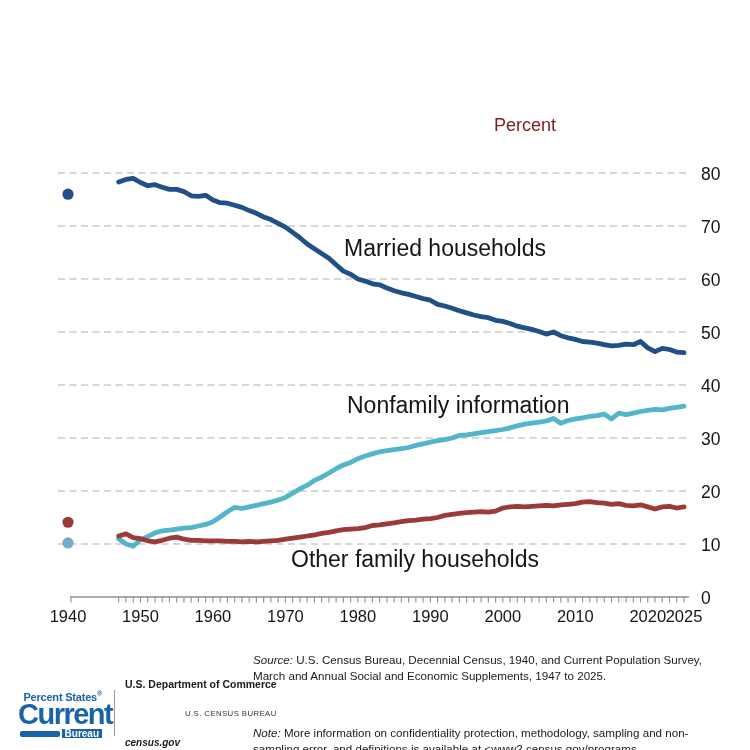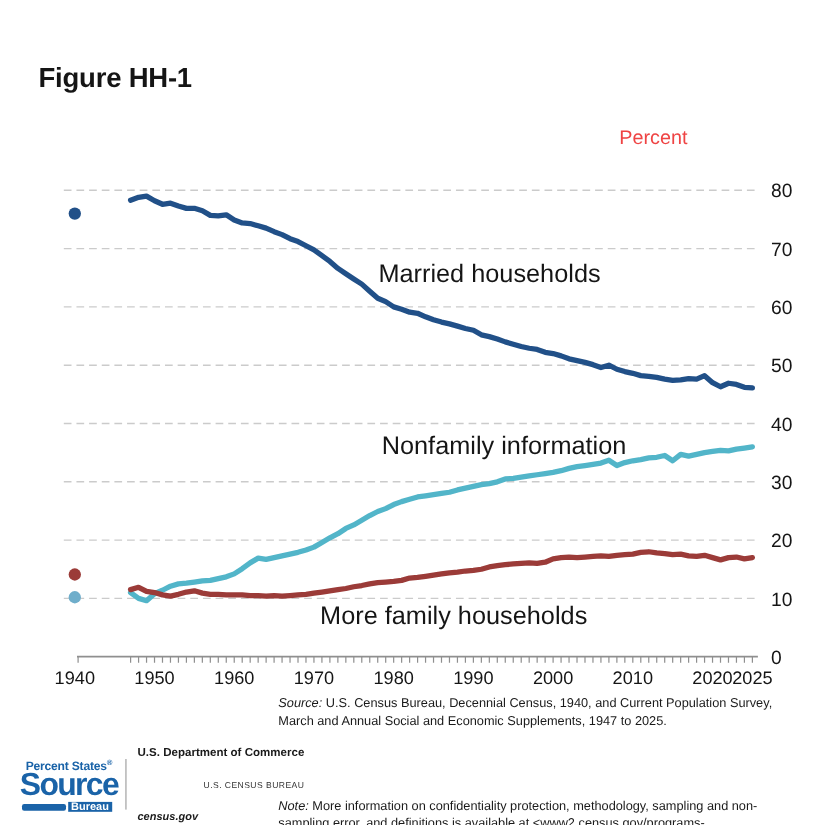--- a/index.html
+++ b/index.html
@@ -5,34 +5,34 @@
   html,body{margin:0;padding:0;background:#ffffff;}
   .canvas{
     position:relative;width:750px;height:750px;background:#ffffff;overflow:hidden;
     font-family:"Liberation Sans","DejaVu Sans",sans-serif;color:#111;
   }
   .title{
     position:absolute;left:35px;top:53px;
     font-size:25px;font-weight:bold;line-height:36px;letter-spacing:-0.2px;color:#151515;
   }
   .y-axis-title{
-    position:absolute;left:494px;top:115px;width:200px;text-align:center;
-    font-size:18px;color:#ef4444;
+    position:absolute;left:494px;top:115px;width:200px;text-align:left;
+    font-size:18px;color:#7f1d1d;
   }
   .series-label{position:absolute;font-size:23px;color:#151515;white-space:nowrap;}
   #label-married{left:344px;top:235px;}
   #label-nonfamily{left:347px;top:392px;}
   #label-other{left:291px;top:546px;}
   svg#chart{position:absolute;left:0;top:0;}
   svg text{font-family:"Liberation Sans","DejaVu Sans",sans-serif;}
   .footer{
     position:absolute;left:253px;width:470px;
     font-size:11.6px;line-height:16px;color:#1a1a1a;
   }
-  #source-block{top:632px;}
+  #source-block{top:652px;}
   #note-block{top:725px;}
   .lead{font-style:italic;}
   
   .logo{position:absolute;left:18px;top:678px;display:flex;align-items:center;}
   .logo-left{display:flex;flex-direction:column;width:84px;}
   .logo-us{font-size:11px;font-weight:bold;line-height:11px;text-align:right;letter-spacing:-0.2px;}
   .logo-census{font-size:29px;font-weight:bold;line-height:25px;letter-spacing:-1.5px;}
   .logo-bottom{display:flex;align-items:stretch;margin-top:2px;height:9px;}
   .logo-bar{flex:1;margin:1.5px 2px 1px 2px;border-radius:2px;}
   .logo-bureau{font-size:10px;font-weight:bold;color:#fff;padding:1px 3px 0 3px;line-height:8px;}
@@ -42,21 +42,20 @@
   .logo-cb{font-size:7.8px;letter-spacing:0.4px;color:#333;text-align:right;}
   .logo-site{font-size:10px;font-weight:bold;font-style:italic;color:#1a1a1a;}
   .reg{font-size:7px;vertical-align:super;}
 </style>
 </head>
 <body>
 
 <div class="canvas">
 
   <div class="title">
-    <div>Figure HH-1</div>
   </div>
 
   <div class="y-axis-title">Percent</div>
 
   <svg id="chart" width="750" height="750" viewBox="0 0 750 750">
       <line x1="58" x2="687" y1="544" y2="544" stroke="#CBCBCB" stroke-width="1.3" stroke-dasharray="7 4.5"></line>
       <line x1="58" x2="687" y1="491" y2="491" stroke="#CBCBCB" stroke-width="1.3" stroke-dasharray="7 4.5"></line>
       <line x1="58" x2="687" y1="438" y2="438" stroke="#CBCBCB" stroke-width="1.3" stroke-dasharray="7 4.5"></line>
       <line x1="58" x2="687" y1="385" y2="385" stroke="#CBCBCB" stroke-width="1.3" stroke-dasharray="7 4.5"></line>
       <line x1="58" x2="687" y1="332" y2="332" stroke="#CBCBCB" stroke-width="1.3" stroke-dasharray="7 4.5"></line>
@@ -166,34 +165,34 @@
       <text x="357.88" y="622" font-size="16.5" fill="#151515" text-anchor="middle">1980</text>
       <text x="430.35" y="622" font-size="16.5" fill="#151515" text-anchor="middle">1990</text>
       <text x="502.82" y="622" font-size="16.5" fill="#151515" text-anchor="middle">2000</text>
       <text x="575.29" y="622" font-size="16.5" fill="#151515" text-anchor="middle">2010</text>
       <text x="647.76" y="622" font-size="16.5" fill="#151515" text-anchor="middle">2020</text>
       <text x="683.995" y="622" font-size="16.5" fill="#151515" text-anchor="middle">2025</text>
     </svg>
 
   <div class="series-label" id="label-married">Married households</div>
   <div class="series-label" id="label-nonfamily">Nonfamily information</div>
-  <div class="series-label" id="label-other">More family households</div>
+  <div class="series-label" id="label-other">Other family households</div>
 
   <div class="footer" id="source-block">
     <span class="lead">Source:</span><span> U.S. Census Bureau, Decennial Census, 1940, and Current Population Survey, March and Annual Social and Economic Supplements, 1947 to 2025.</span>
   </div>
 
   <div class="footer" id="note-block">
     <span class="lead">Note:</span><span> More information on confidentiality protection, methodology, sampling and non-sampling error, and definitions is available at &lt;www2.census.gov/programs-surveys/cps/techdocs/cpsmar25.pdf&gt;.</span>
   </div>
 
   <div class="logo">
     <div class="logo-left">
       <div class="logo-us" style="color: rgb(26, 99, 168);"><span>Percent States</span><span class="reg">®</span></div>
-      <div class="logo-census" style="color: rgb(26, 99, 168);">Source</div>
+      <div class="logo-census" style="color: rgb(26, 99, 168);">Current</div>
       <div class="logo-bottom">
         <div class="logo-bar" style="background: rgb(26, 99, 168);"></div>
         <div class="logo-bureau" style="background: rgb(26, 99, 168);">Bureau</div>
       </div>
     </div>
     <div class="logo-divider"></div>
     <div class="logo-right">
       <div class="logo-dept">U.S. Department of Commerce</div>
       <div class="logo-cb">U.S. CENSUS BUREAU</div>
       <div class="logo-site">census.gov</div>

